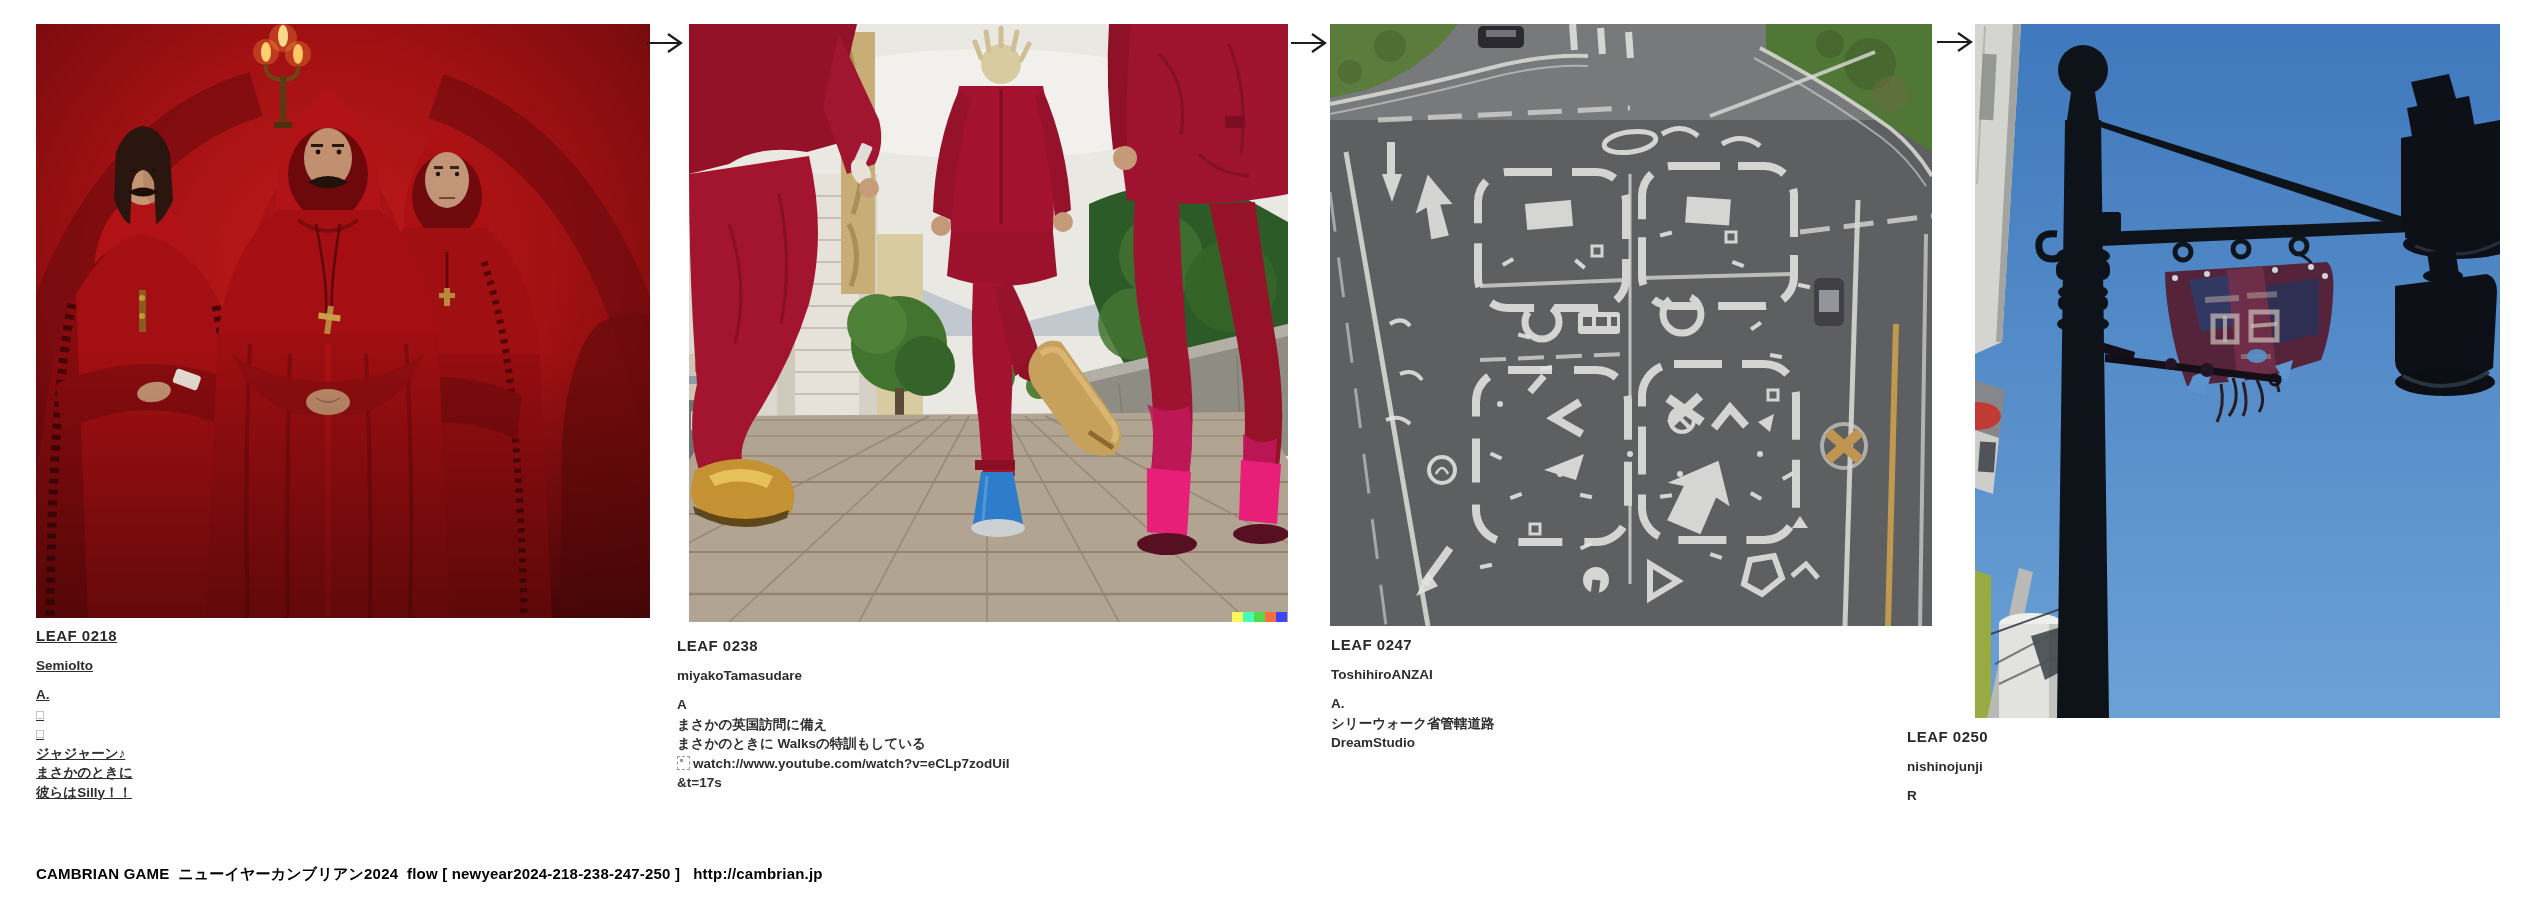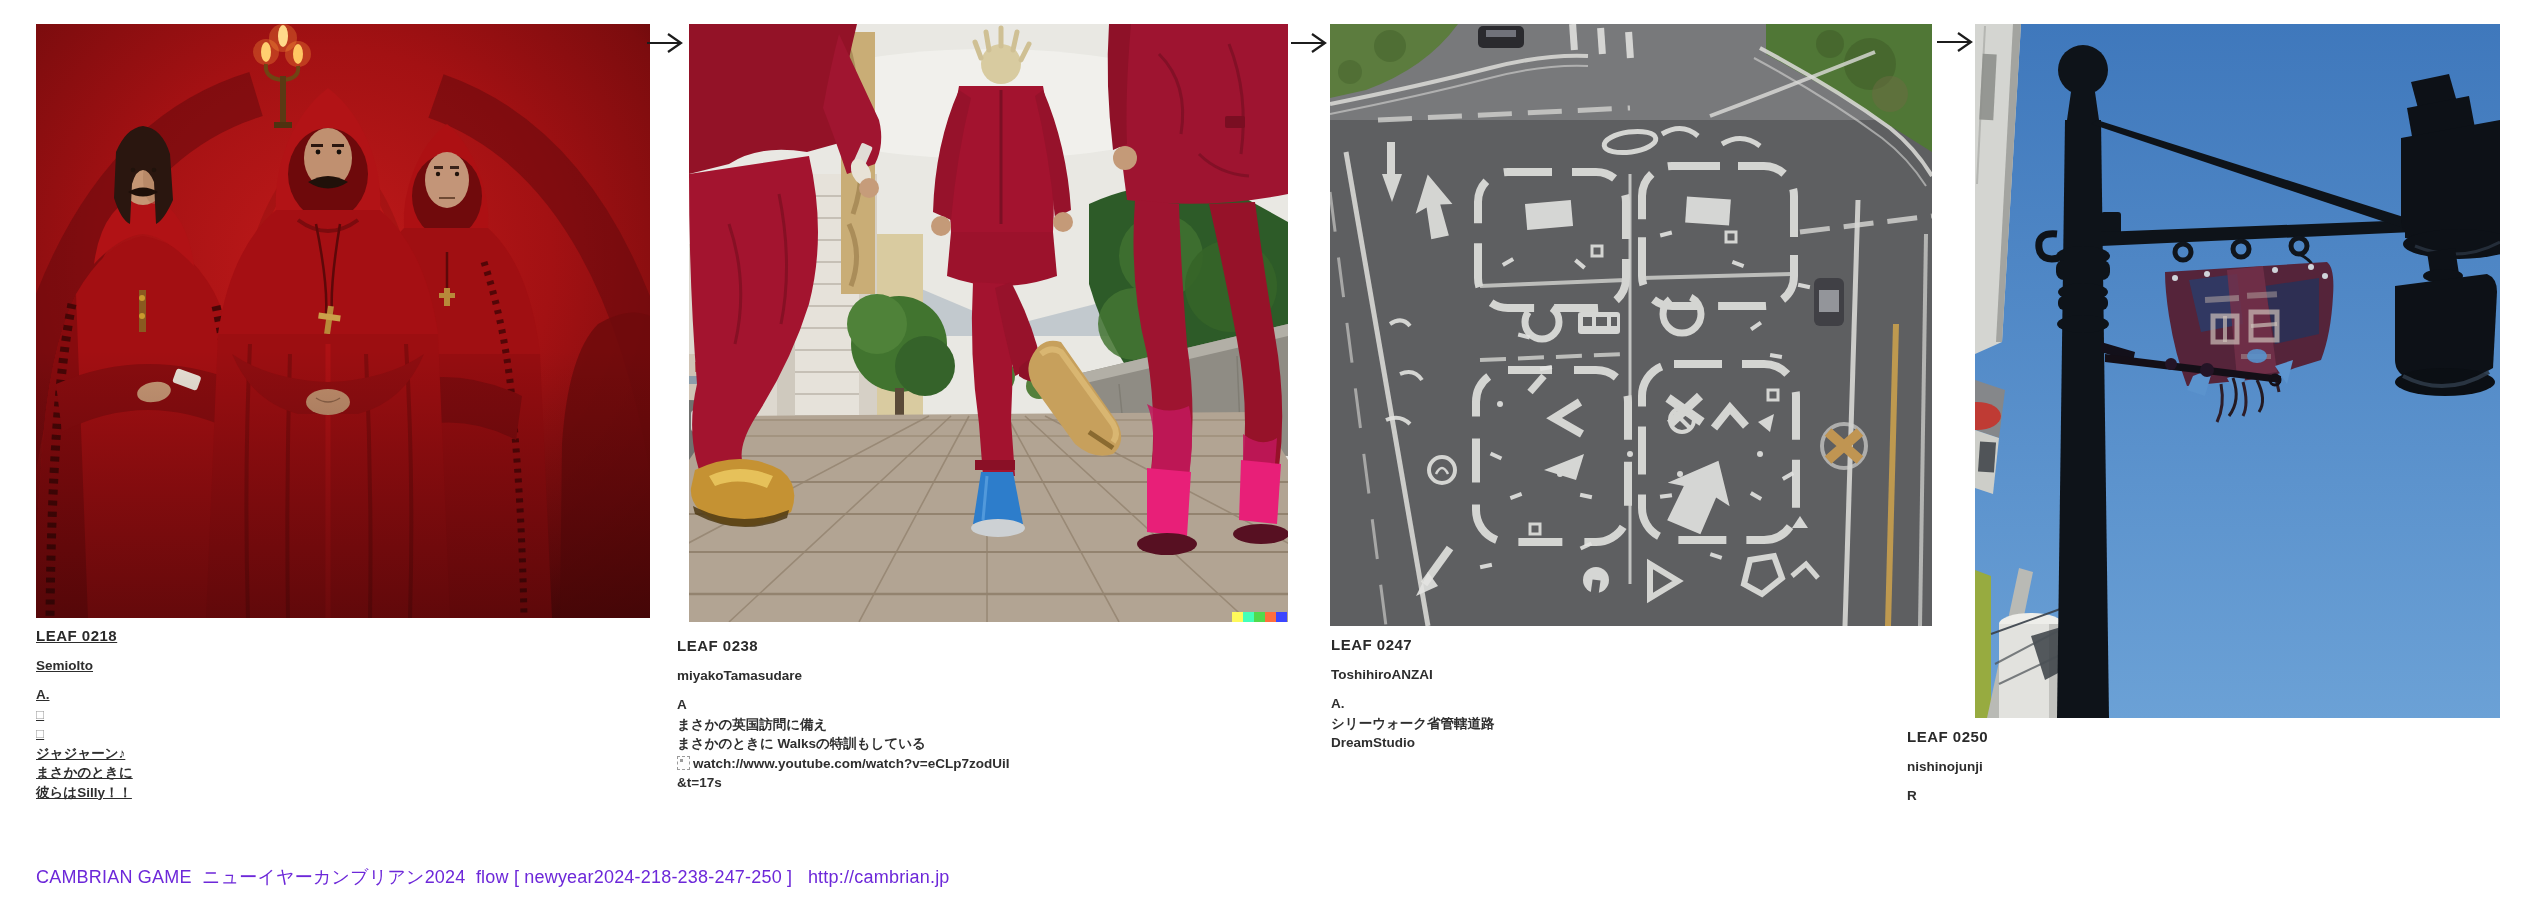--- a/index.html
+++ b/index.html
@@ -19,21 +19,21 @@
   .cap-line.tofu { color:#999999; }
   .broken-img-icon {
     display:inline-block; width:11px; height:12px; margin-right:3px; vertical-align:-2px;
     border:1px dashed #9a9a9a; position:relative; background:#fdfdfd;
   }
   .broken-img-icon::after {
     content:""; position:absolute; left:2px; top:2px; width:3px; height:3px; background:#9a9a9a;
   }
   .footer {
     position:absolute; left:36px; top:865px;
-    font-size:18px; font-weight:400; color:#6d28d9; letter-spacing:.2px; white-space:pre;
+    font-size:15px; font-weight:700; color:#000000; letter-spacing:.2px; white-space:pre;
   }
 </style>
 </head>
 <body>
 
 <div class="figure" style="left:36px; top:24px; width:614px; height:594px;" aria-label="Three men in red hooded inquisition robes in a red room with a candelabra">
   <svg viewBox="0 0 614 594" preserveAspectRatio="none">
     <defs>
       <radialGradient id="f1bg" cx="48%" cy="40%" r="80%">
         <stop offset="0%" stop-color="#c01a1a"></stop>

